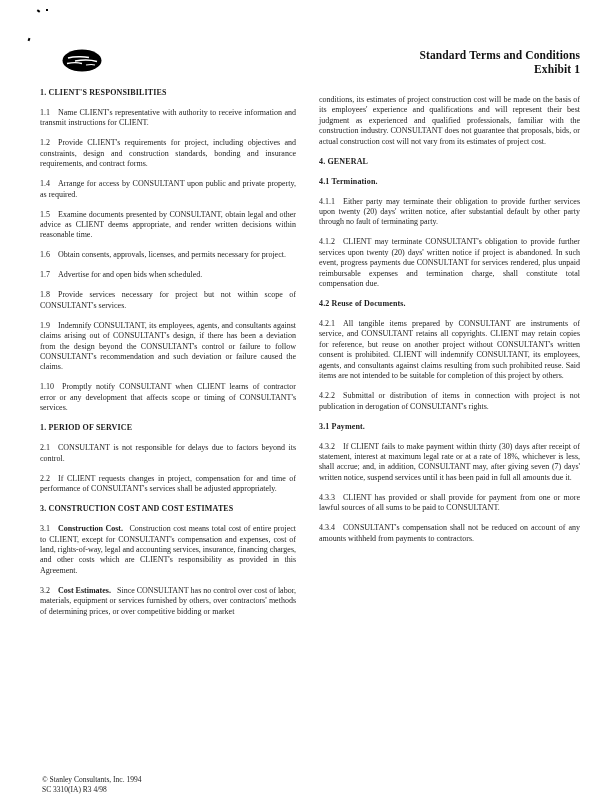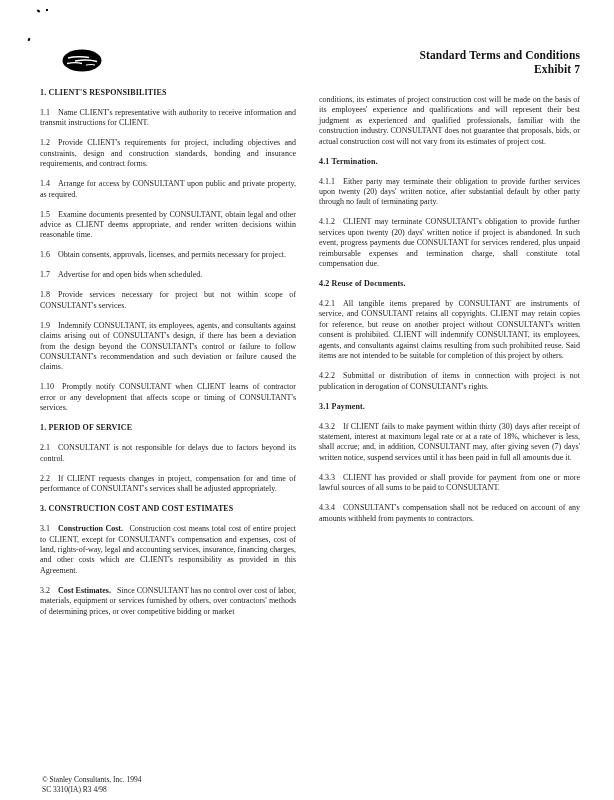--- a/index.html
+++ b/index.html
@@ -67,21 +67,21 @@
       <ellipse cx="20" cy="11.5" rx="19.5" ry="11" fill="#000"></ellipse>
       <path d="M6 9 C 12 7.5, 22 7.5, 27 8.5" stroke="#fff" stroke-width="1.6" fill="none"></path>
       <path d="M13 12 C 20 10.8, 30 11, 35 12.5" stroke="#fff" stroke-width="1.4" fill="none"></path>
       <path d="M5 14.5 C 10 13.5, 16 13.5, 20 14.5" stroke="#fff" stroke-width="1.3" fill="none"></path>
       <path d="M24 16 C 28 15.4, 31 15.4, 33 16" stroke="#fff" stroke-width="1.1" fill="none"></path>
     </svg>
   </span>
 
   <div class="doc-title">
     <div>Standard Terms and Conditions</div>
-    <div>Exhibit 7</div>
+    <div>Exhibit 1</div>
   </div>
 
   <div class="col col-left">
       <div class="block heading">1.  CLIENT'S RESPONSIBILITIES</div>
       <div class="block body"><span class="num">1.1  </span>Name CLIENT's representative with authority to receive information and transmit instructions for CLIENT.</div>
       <div class="block body"><span class="num">1.2  </span>Provide CLIENT's requirements for project, including objectives and constraints, design and construction standards, bonding and insurance requirements, and contract forms.</div>
       <div class="block body"><span class="num">1.4  </span>Arrange for access by CONSULTANT upon public and private property, as required.</div>
       <div class="block body"><span class="num">1.5  </span>Examine documents presented by CONSULTANT, obtain legal and other advice as CLIENT deems appropriate, and render written decisions within reasonable time.</div>
       <div class="block body"><span class="num">1.6  </span>Obtain consents, approvals, licenses, and permits necessary for project.</div>
       <div class="block body"><span class="num">1.7  </span>Advertise for and open bids when scheduled.</div>
@@ -90,20 +90,21 @@
       <div class="block body"><span class="num">1.10  </span>Promptly notify CONSULTANT when CLIENT learns of contractor error or any development that affects scope or timing of CONSULTANT's services.</div>
       <div class="block heading">1.  PERIOD OF SERVICE</div>
       <div class="block body"><span class="num">2.1  </span>CONSULTANT is not responsible for delays due to factors beyond its control.</div>
       <div class="block body"><span class="num">2.2  </span>If CLIENT requests changes in project, compensation for and time of performance of CONSULTANT's services shall be adjusted appropriately.</div>
       <div class="block heading">3.  CONSTRUCTION COST AND COST ESTIMATES</div>
       <div class="block body"><span class="num">3.1  </span><span class="lead">Construction Cost.  </span>Construction cost means total cost of entire project to CLIENT, except for CONSULTANT's compensation and expenses, cost of land, rights-of-way, legal and accounting services, insurance, financing charges, and other costs which are CLIENT's responsibility as provided in this Agreement.</div>
       <div class="block body"><span class="num">3.2  </span><span class="lead">Cost Estimates.  </span>Since CONSULTANT has no control over cost of labor, materials, equipment or services furnished by others, over contractors' methods of determining prices, or over competitive bidding or market</div>
     </div>
   <div class="col col-right">
       <div class="block body">conditions, its estimates of project construction cost will be made on the basis of its employees' experience and qualifications and will represent their best judgment as experienced and qualified professionals, familiar with the construction industry.  CONSULTANT does not guarantee that proposals, bids, or actual construction cost will not vary from its estimates of project cost.</div>
+      <div class="block heading">4.  GENERAL</div>
       <div class="block heading">4.1  Termination.</div>
       <div class="block body"><span class="num">4.1.1  </span>Either party may terminate their obligation to provide further services upon twenty (20) days' written notice, after substantial default by other party through no fault of terminating party.</div>
       <div class="block body"><span class="num">4.1.2  </span>CLIENT may terminate CONSULTANT's obligation to provide further services upon twenty (20) days' written notice if project is abandoned.  In such event, progress payments due CONSULTANT for services rendered, plus unpaid reimbursable expenses and termination charge, shall constitute total compensation due.</div>
       <div class="block heading">4.2  Reuse of Documents.</div>
       <div class="block body"><span class="num">4.2.1  </span>All tangible items prepared by CONSULTANT are instruments of service, and CONSULTANT retains all copyrights.  CLIENT may retain copies for reference, but reuse on another project without CONSULTANT's written consent is prohibited.  CLIENT will indemnify CONSULTANT, its employees, agents, and consultants against claims resulting from such prohibited reuse.  Said items are not intended to be suitable for completion of this project by others.</div>
       <div class="block body"><span class="num">4.2.2  </span>Submittal or distribution of items in connection with project is not publication in derogation of CONSULTANT's rights.</div>
       <div class="block heading">3.1  Payment.</div>
       <div class="block body"><span class="num">4.3.2  </span>If CLIENT fails to make payment within thirty (30) days after receipt of statement, interest at maximum legal rate or at a rate of 18%, whichever is less, shall accrue; and, in addition, CONSULTANT may, after giving seven (7) days' written notice, suspend services until it has been paid in full all amounts due it.</div>
       <div class="block body"><span class="num">4.3.3  </span>CLIENT has provided or shall provide for payment from one or more lawful sources of all sums to be paid to CONSULTANT.</div>
       <div class="block body"><span class="num">4.3.4  </span>CONSULTANT's compensation shall not be reduced on account of any amounts withheld from payments to contractors.</div>

